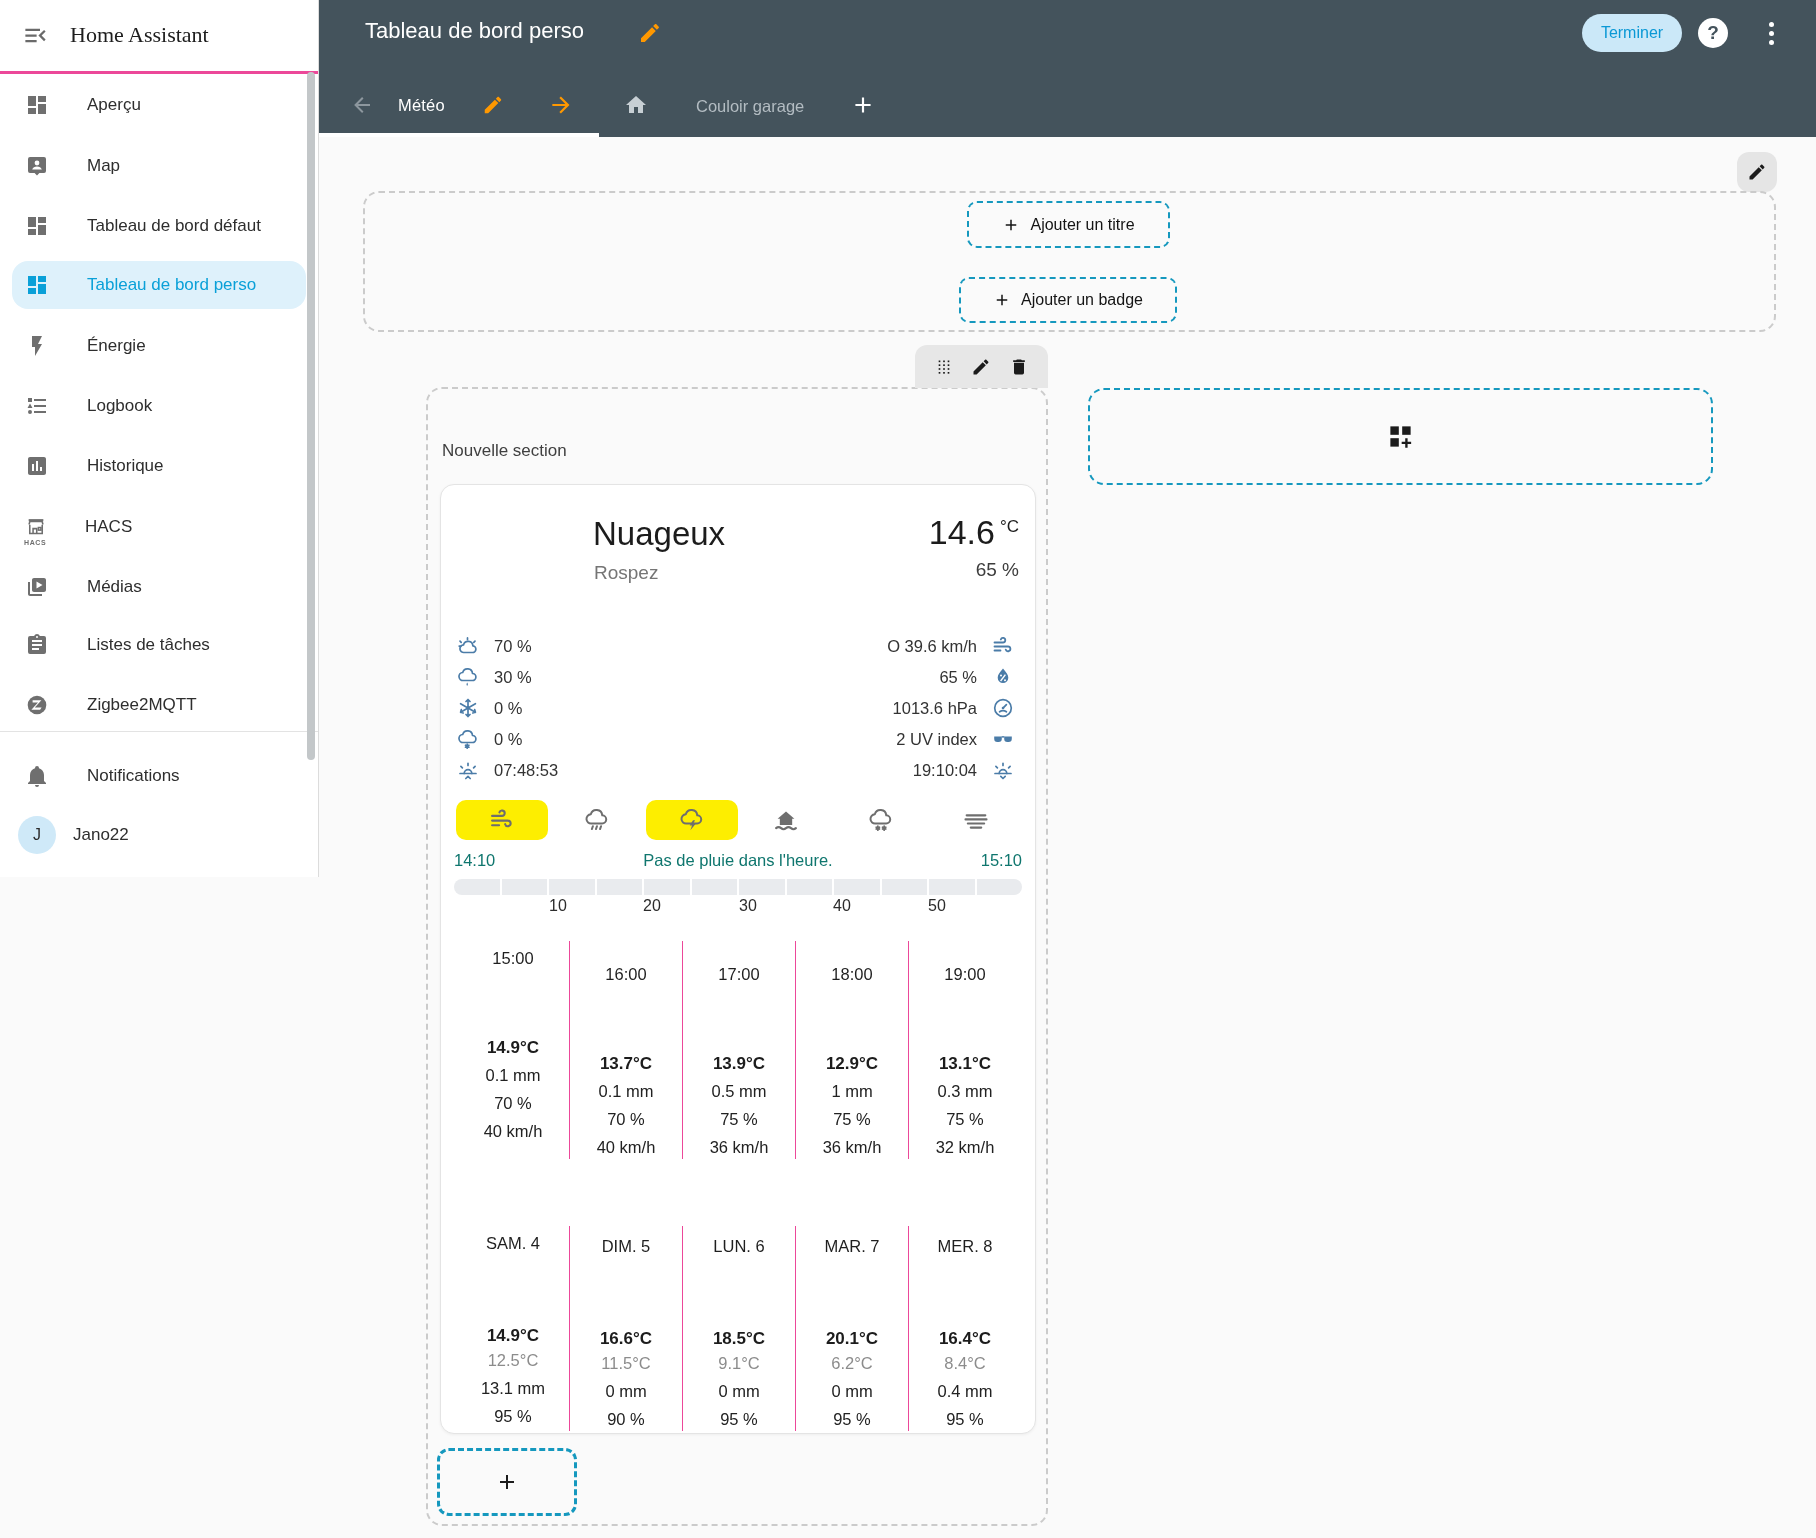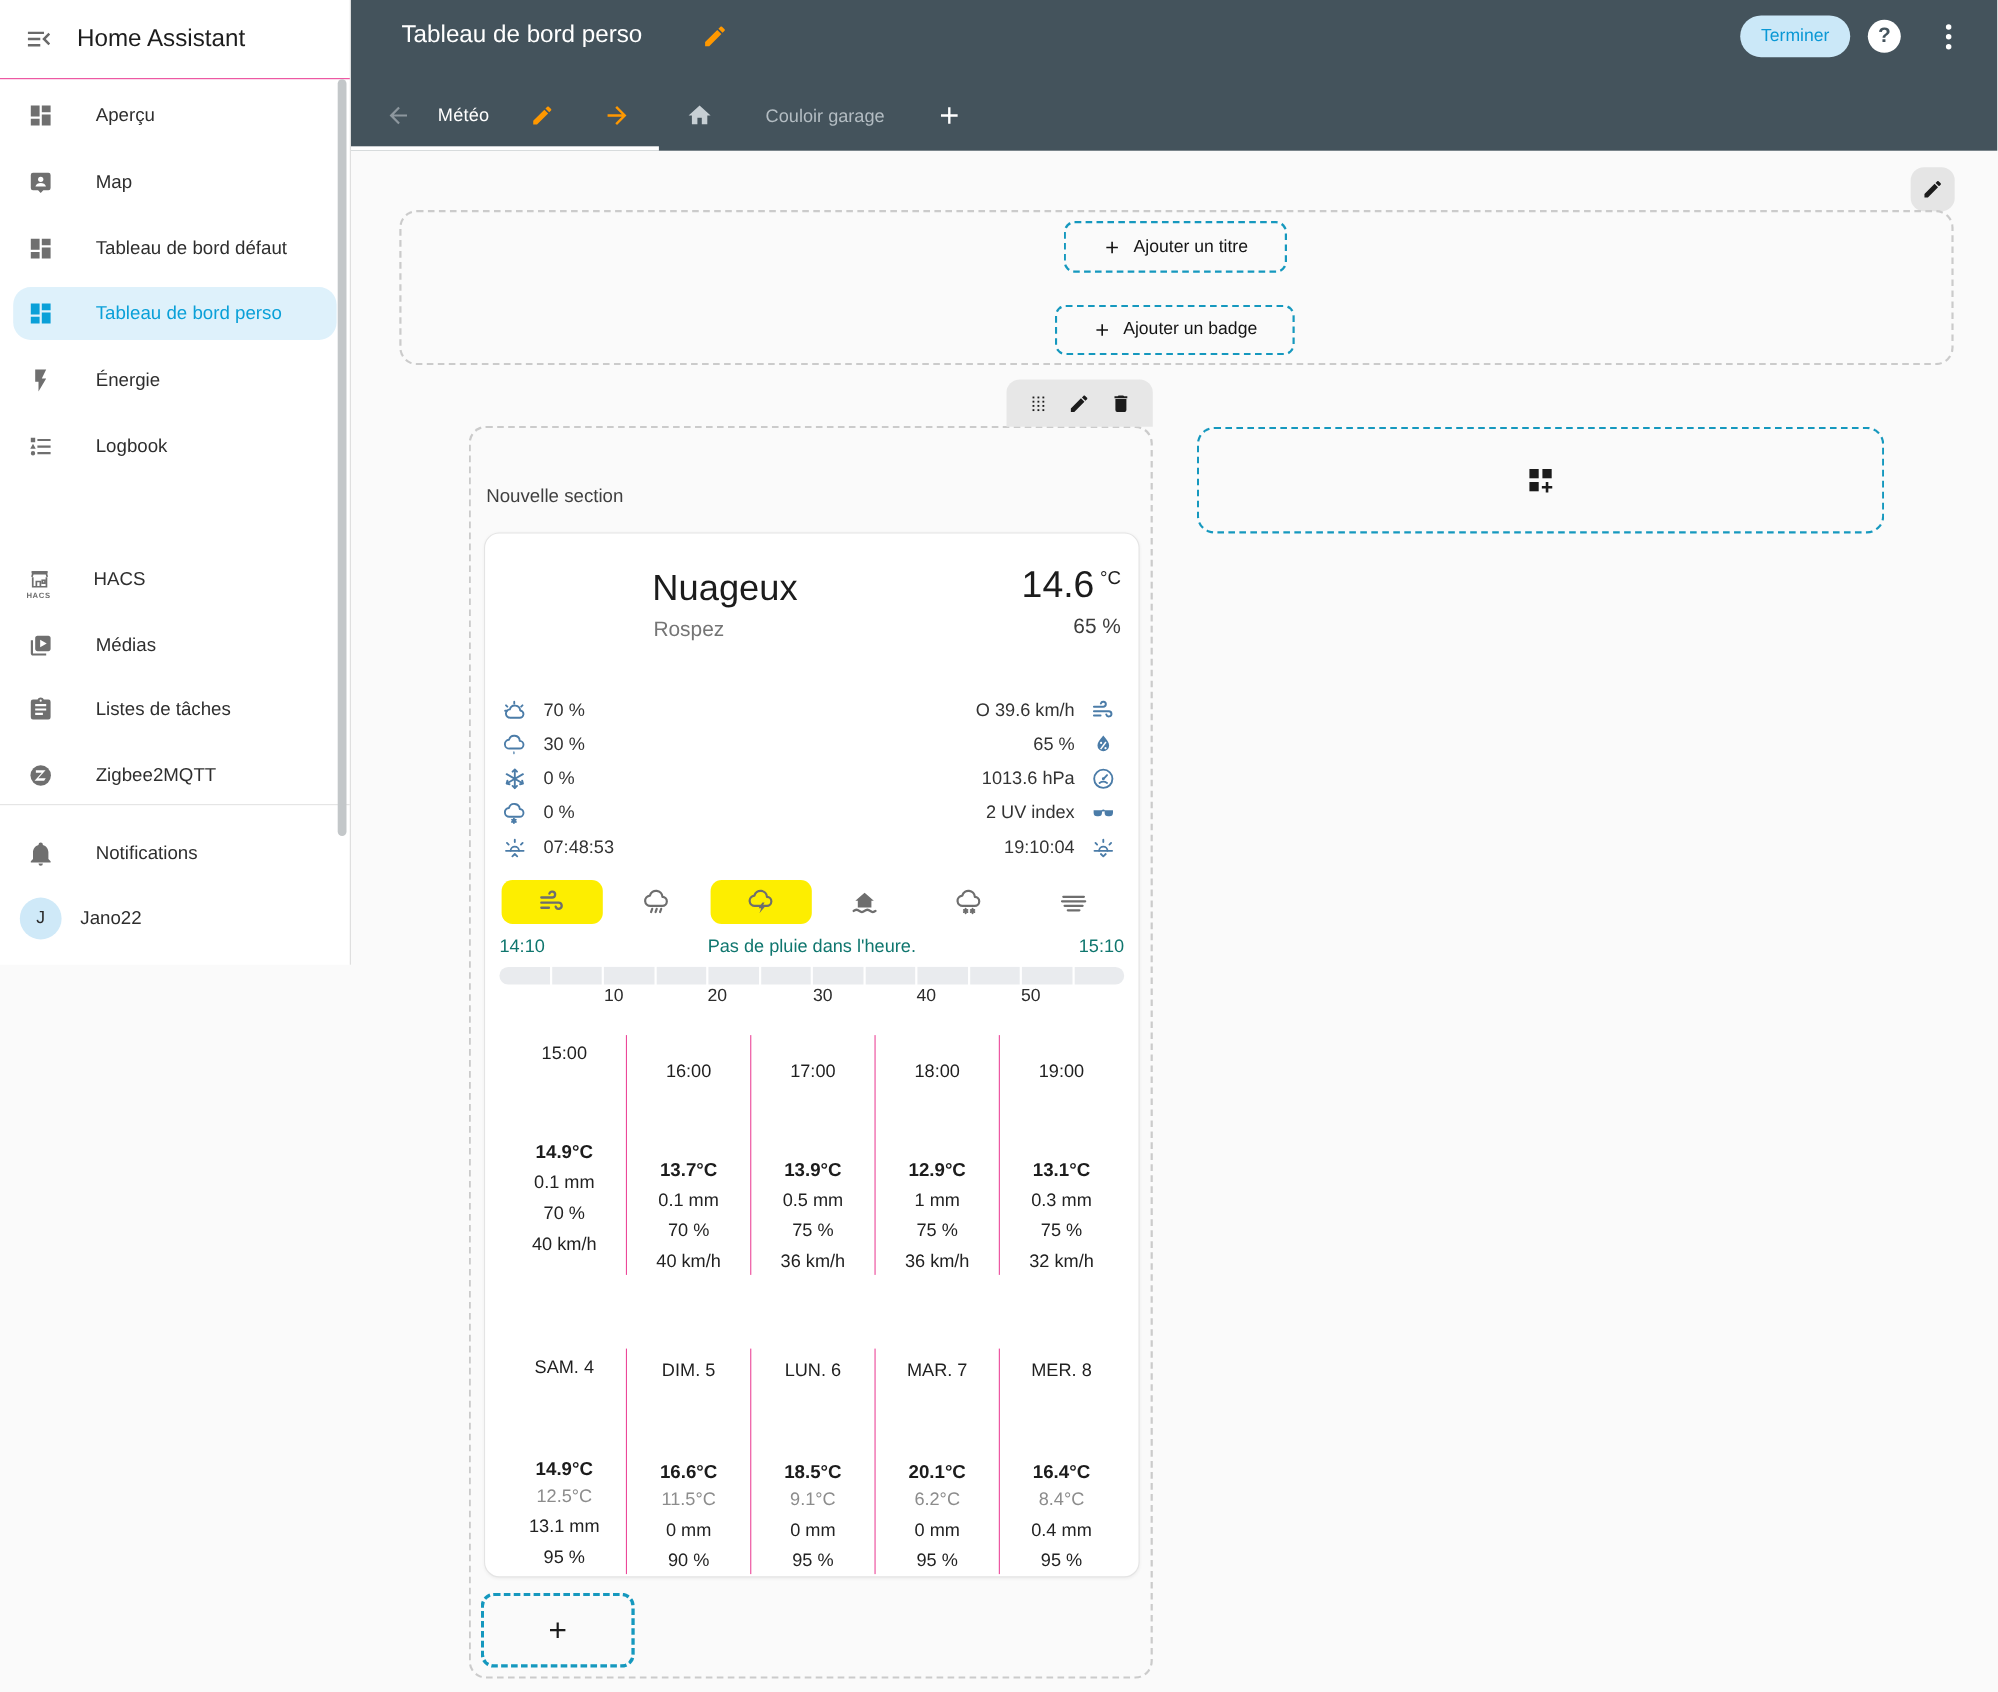--- a/index.html
+++ b/index.html
@@ -21,21 +21,21 @@
   .kebab{position:absolute;left:1762px;top:19px;width:18px;height:28px;display:flex;flex-direction:column;
          align-items:center;justify-content:center;gap:4px;}
   .kebab i{width:5px;height:5px;border-radius:50%;background:#fff;}
   .tab-label-active{position:absolute;left:398px;top:96px;font-size:16.5px;font-weight:500;color:#ffffff;letter-spacing:.2px;}
   .tab-label{position:absolute;left:696px;top:97px;font-size:16.5px;color:#b3bcc2;}
   .tab-underline{position:absolute;left:318px;top:133px;width:281px;height:4px;background:#ffffff;}
 
   
   .sidebar{position:absolute;left:0;top:0;width:318px;height:877px;background:#ffffff;
            border-right:1px solid #dcdcdc;z-index:5;}
-  .sb-head{position:relative;height:71px;border-bottom:1px solid #ec4899;}
+  .sb-head{position:relative;height:71px;border-bottom:3px solid #ec4899;font-family:Liberation Serif, serif;}
   .sb-title{position:absolute;left:70px;top:22px;font-size:22px;color:#1d1d1d;}
   .sb-item{position:absolute;left:12px;width:294px;height:48px;border-radius:16px;display:flex;
            align-items:center;padding-left:13px;gap:38px;box-sizing:border-box;
            color:#2e2e2e;font-size:17px;cursor:pointer;}
   .sb-item .sb-ic{color:#6f6f6f;position:relative;}
   .sb-item.selected{background:#def1fb;color:#0aa0d8;}
   .sb-item.selected .sb-ic{color:#0aa0d8;}
   .sb-divider{position:absolute;left:0;width:318px;height:1px;background:#e3e3e3;}
   .sb-scroll{position:absolute;left:307px;top:72px;width:8px;height:688px;background:#c3c7c9;border-radius:4px;}
   .avatar{width:38px;height:38px;border-radius:50%;background:#cfe9f8;color:#2b2b2b;font-size:16px;
@@ -207,20 +207,28 @@
       <span>Énergie</span>
     </div>
     <div class="sb-item" style="top:382px;">
       <span class="sb-ic">
           <svg width="24" height="24" viewBox="0 0 24 24">
             <path fill="currentColor" d="M5,9.5L7.5,14H2.5L5,9.5M3,4H7V8H3V4M5,20A2,2 0 0,0 7,18A2,2 0 0,0 5,16A2,2 0 0,0 3,18A2,2 0 0,0 5,20M9,5V7H21V5H9M9,19H21V17H9V19M9,13H21V11H9V13Z"></path>
           </svg>
         </span>
       <span>Logbook</span>
     </div>
+    <div class="sb-item" style="top:442px;">
+      <span class="sb-ic">
+          <svg width="24" height="24" viewBox="0 0 24 24">
+            <path fill="currentColor" d="M19,3H5C3.9,3 3,3.9 3,5V19C3,20.1 3.9,21 5,21H19C20.1,21 21,20.1 21,19V5C21,3.9 20.1,3 19,3M9,17H7V10H9V17M13,17H11V7H13V17M17,17H15V13H17V17Z"></path>
+          </svg>
+        </span>
+      <span>Historique</span>
+    </div>
     <div class="sb-item" style="top:563px;">
       <span class="sb-ic">
           <svg width="24" height="24" viewBox="0 0 24 24">
             <path fill="currentColor" d="M19,3H9C7.9,3 7,3.9 7,5V15C7,16.1 7.9,17 9,17H19C20.1,17 21,16.1 21,15V5C21,3.9 20.1,3 19,3M11.5,13.5V6.5L17.5,10L11.5,13.5M3,7V19C3,20.1 3.9,21 5,21H17V19H5V7H3Z"></path>
           </svg>
         </span>
       <span>Médias</span>
     </div>
     <div class="sb-item" style="top:503px;">
       <span class="sb-ic">

